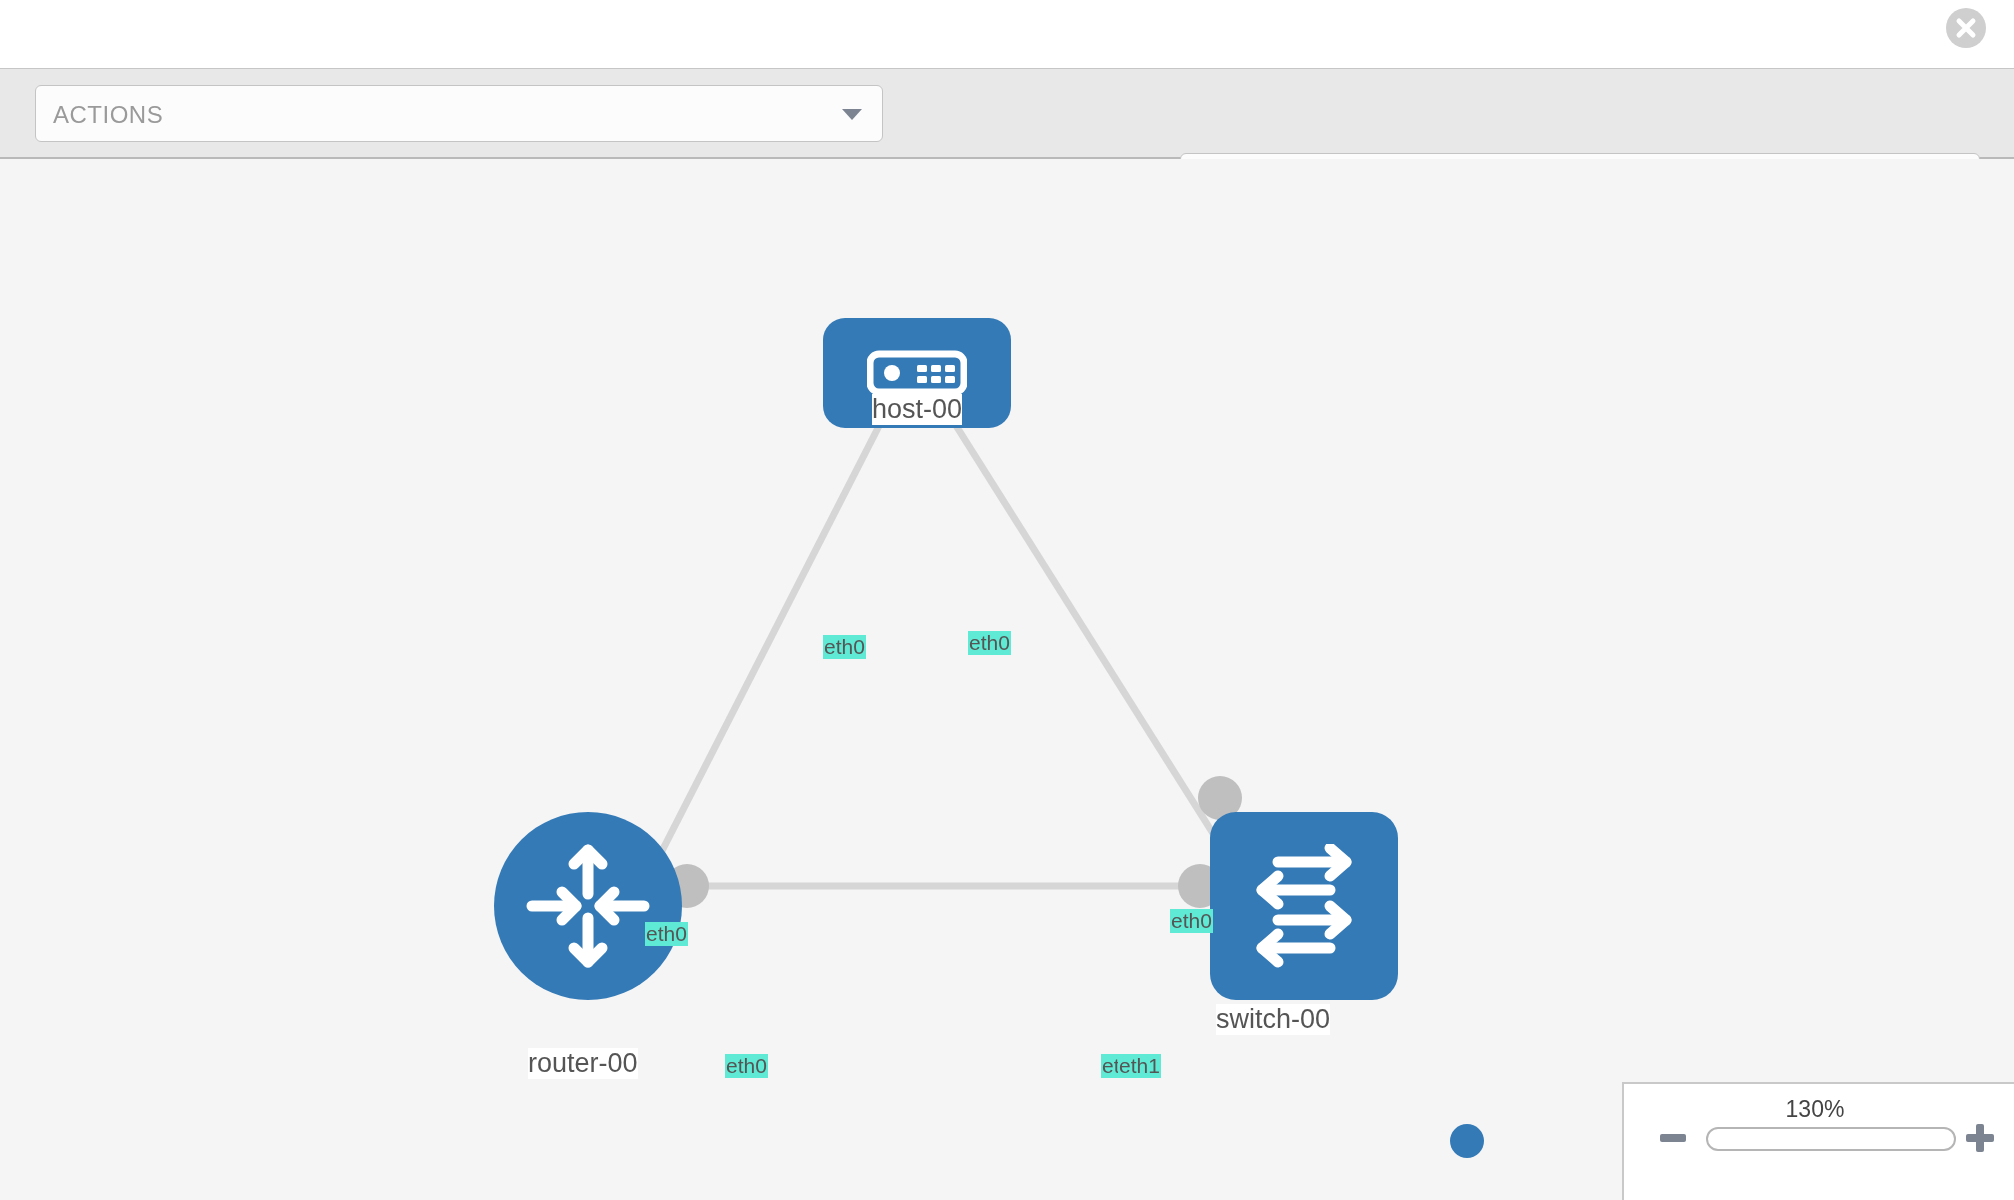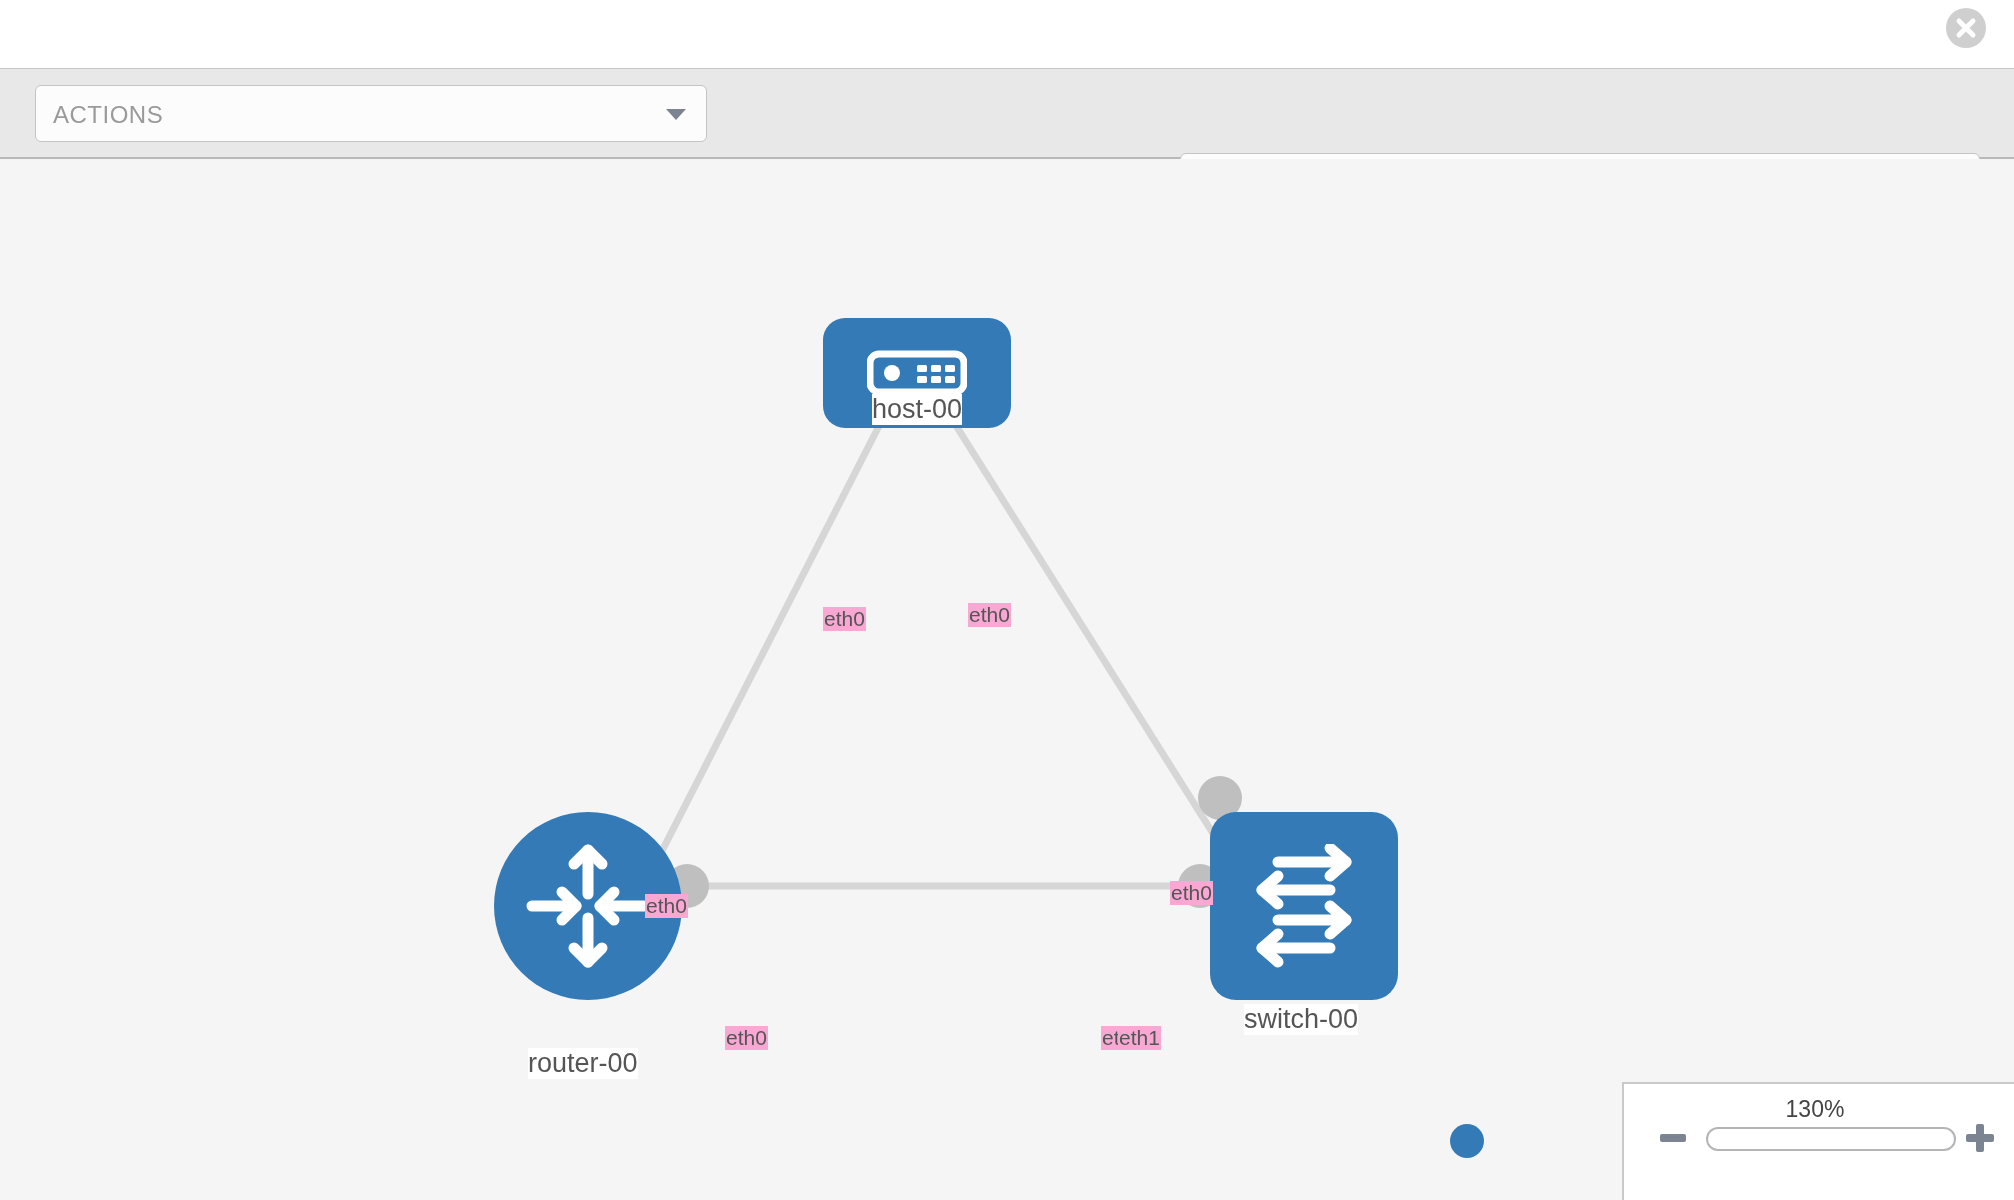--- a/index.html
+++ b/index.html
@@ -49,21 +49,21 @@
     position: absolute;
     left: 0; top: 68px;
     width: 2014px; height: 91px;
     background: #e8e8e8;
     border-top: 1px solid #c6c6c6;
     border-bottom: 2px solid #b9b9b9;
   }
   .actions-select {
     position: absolute;
     left: 35px; top: 16px;
-    width: 672px; height: 57px;
+    width: 848px; height: 57px;
     background: #fcfcfc;
     border: 1px solid #c4c4c4;
     border-radius: 6px;
     cursor: pointer;
   }
   .actions-select .lbl {
     position: absolute;
     left: 17px; top: 15px;
     font-size: 24px;
     color: #9a9a9a;
@@ -155,23 +155,24 @@
     position: absolute;
     background: #bfbfbf;
     border-radius: 50%;
     width: 44px; height: 44px;
   }
 
   .edge-label {
     position: absolute;
     font-size: 21px;
     color: #555555;
-    background: #f9a8d4;
+    background: #5eead4;
     white-space: nowrap;
     padding: 0 1px;
+    margin-top: 28px;
   }
 
   
   .zoom-panel {
     position: absolute;
     left: 1622px; top: 1082px;
     width: 392px; height: 118px;
     background: #ffffff;
     border: 2px solid #c9c9c9;
     border-right: none; border-bottom: none;
@@ -319,21 +320,21 @@
           <polyline points="88,4 104,18 88,32"></polyline>
           <line x1="88" y1="46" x2="20" y2="46"></line>
           <polyline points="36,32 20,46 36,60"></polyline>
           <line x1="36" y1="76" x2="104" y2="76"></line>
           <polyline points="88,62 104,76 88,90"></polyline>
           <line x1="88" y1="104" x2="20" y2="104"></line>
           <polyline points="36,90 20,104 36,118"></polyline>
         </g>
       </svg>
     </div>
-    <div class="node-label" style="left:1244px; top:845px;">switch-00</div>
+    <div class="node-label" style="left:1216px; top:845px;">switch-00</div>
 
     <div class="edge-label" style="left:823px; top:448px;">eth0</div>
     <div class="edge-label" style="left:968px; top:444px;">eth0</div>
     <div class="edge-label" style="left:645px; top:735px;">eth0</div>
     <div class="edge-label" style="left:1170px; top:722px;">eth0</div>
     <div class="edge-label" style="left:725px; top:867px;">eth0</div>
     <div class="edge-label" style="left:1101px; top:867px;">eth</div>
     <div class="edge-label" style="left:1118px; top:867px;">eth1</div>
 
   </div>

